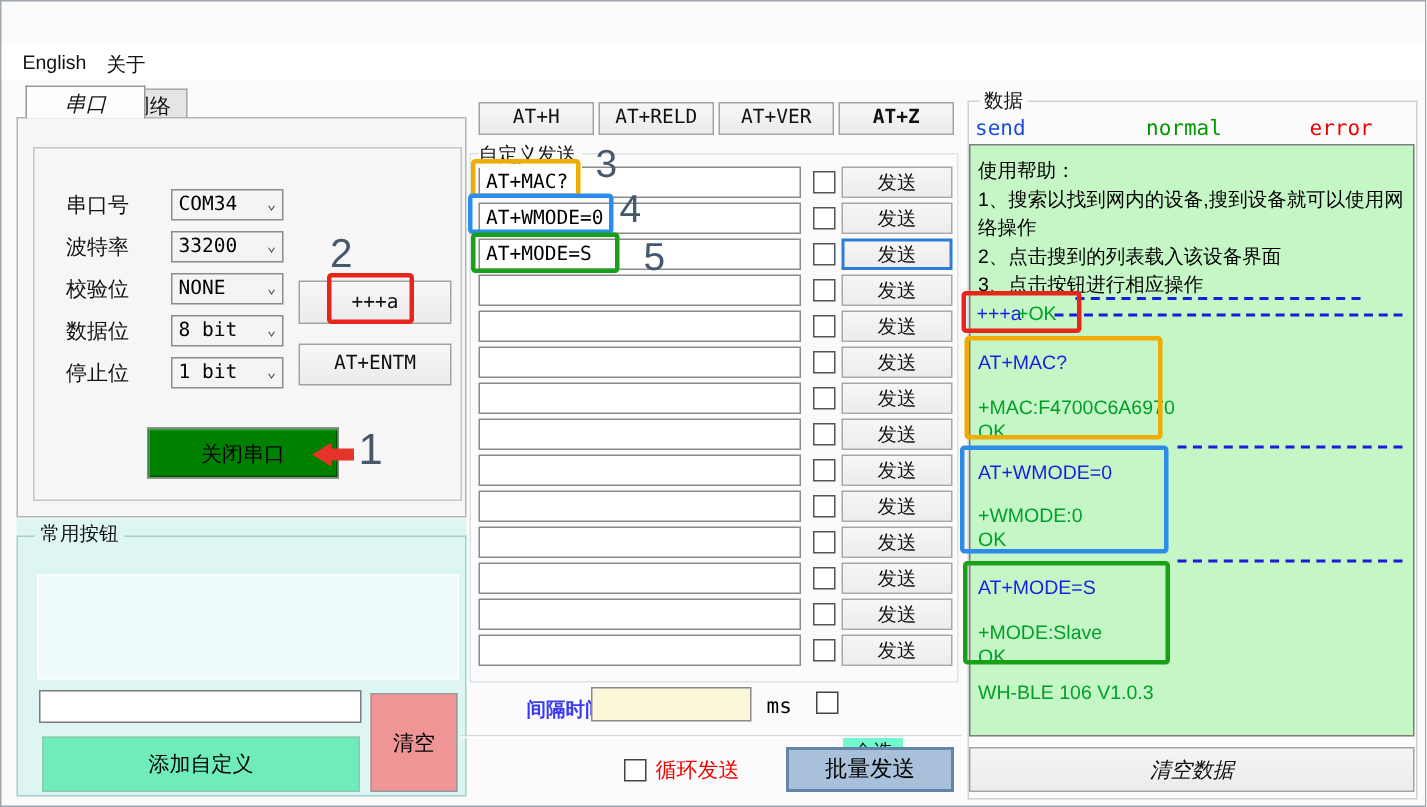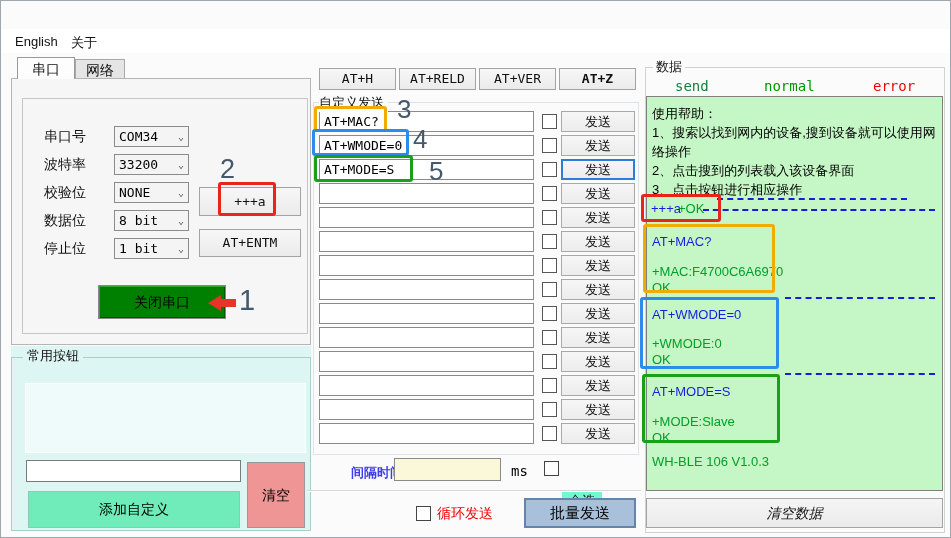--- a/index.html
+++ b/index.html
@@ -10,21 +10,21 @@
   .titlebar { position:absolute; left:0; top:0; width:100%; height:28px; background:#fff; }
   .app-icon { position:absolute; left:9px; top:5px; width:18px; height:18px; }
   .title-text { position:absolute; left:34px; top:7px; font-size:13px; color:#555; }
   .winbtn { position:absolute; top:0; width:34px; height:28px; text-align:center; line-height:28px; font-size:14px; color:#666; cursor:default; }
   .winbtn.max { color:#ddd; }
   .menubar { position:absolute; left:0; top:28px; width:100%; height:24px; background:#fff; }
   .menu-item { position:absolute; top:3px; font-size:13px; color:#111; padding:2px 6px; }
 
   
   .tab { position:absolute; font-size:14px; color:#111; text-align:center; }
-  .tab.active { left:16px; top:56px; width:58px; height:22px; line-height:22px; background:#fdfdfd; border:1px solid #9a9a9a; border-bottom:none; z-index:3; }
+  .tab.active { left:16px; top:56px; width:80px; height:22px; line-height:22px; background:#fdfdfd; border:1px solid #9a9a9a; border-bottom:none; z-index:3;font-style:italic; }
   .tab.inactive { left:74px; top:58px; width:50px; height:36px; line-height:20px; background:#e5e5e5; border:1px solid #a8a8a8; border-bottom:none; }
   .tabpage { position:absolute; left:10px; top:77px; width:300px; height:267px; background:#f6f6f6; border:1px solid #b5b5b5; }
   .serial-groupbox { position:absolute; left:21px; top:97px; width:286px; height:236px; border:1px solid #c6c6c6; }
   .sfield { position:absolute; left:0; width:300px; height:21px; }
   .slabel { position:absolute; left:43px; top:2px; font-size:14px; color:#111; }
   .sselect { position:absolute; left:113px; top:0; width:75px; height:21px; background:#f4f4f4; border:1px solid #8b8b8b; display:flex; align-items:center; justify-content:space-between; padding:0 4px; font-family:"DejaVu Sans Mono", monospace; font-size:13px; }
   .sselect .chev { font-size:10px; color:#444; }
   .panelbtn { position:absolute; background:linear-gradient(#f7f7f7,#ebebeb); border:1px solid #a3a3a3; font-size:13px; text-align:center; font-family:"DejaVu Sans Mono", monospace; color:#111; }
   .btn-plus-a { left:198px; top:186px; width:102px; height:29px; line-height:27px; }
   .btn-entm { left:198px; top:228px; width:102px; height:28px; line-height:26px; }
@@ -229,21 +229,21 @@
   <div class="selall-box"></div>
   <div class="selall-label">全选</div>
   <div class="mid-sep"></div>
   <div class="loop-box"></div>
   <div class="loop-label">循环发送</div>
   <div class="btn-batch">批量发送</div>
 
   <div class="data-groupbox"></div>
   <div class="data-title">数据</div>
   <div class="legend" id="legend">
-      <span style="color: #15803d; left: 674px;">send</span>
+      <span style="color: #1d4ed8; left: 649px;">send</span>
       <span style="color: rgb(0, 150, 0); left: 763px;">normal</span>
       <span style="color: rgb(240, 0, 0); left: 872px;">error</span>
     </div>
   <div class="logarea" id="logarea">
       <div class="logline" style="left: 5px; top: 8px; color: rgb(0, 0, 0);">使用帮助：</div>
       <div class="logline" style="left: 5px; top: 27px; color: rgb(0, 0, 0);">1、搜索以找到网内的设备,搜到设备就可以使用网</div>
       <div class="logline" style="left: 5px; top: 46px; color: rgb(0, 0, 0);">络操作</div>
       <div class="logline" style="left: 5px; top: 65px; color: rgb(0, 0, 0);">2、点击搜到的列表载入该设备界面</div>
       <div class="logline" style="left: 5px; top: 84px; color: rgb(0, 0, 0);">3、点击按钮进行相应操作</div>
       <div class="dashline" style="left: 70px; top: 101px; width: 190px;"></div>

